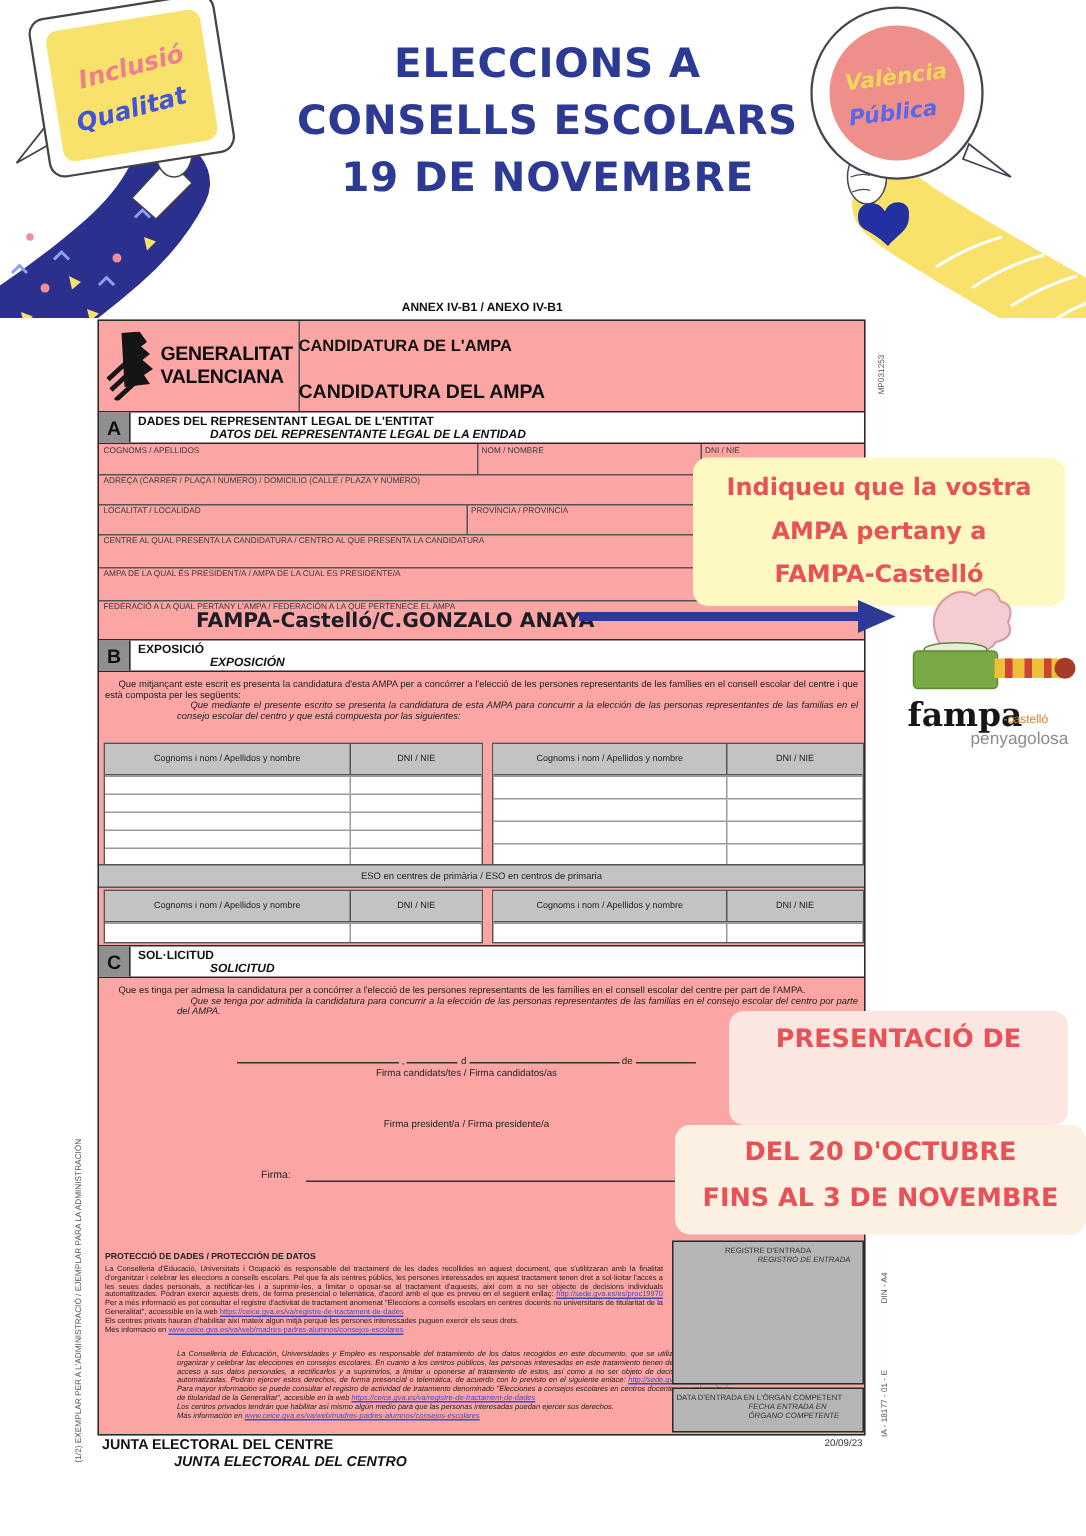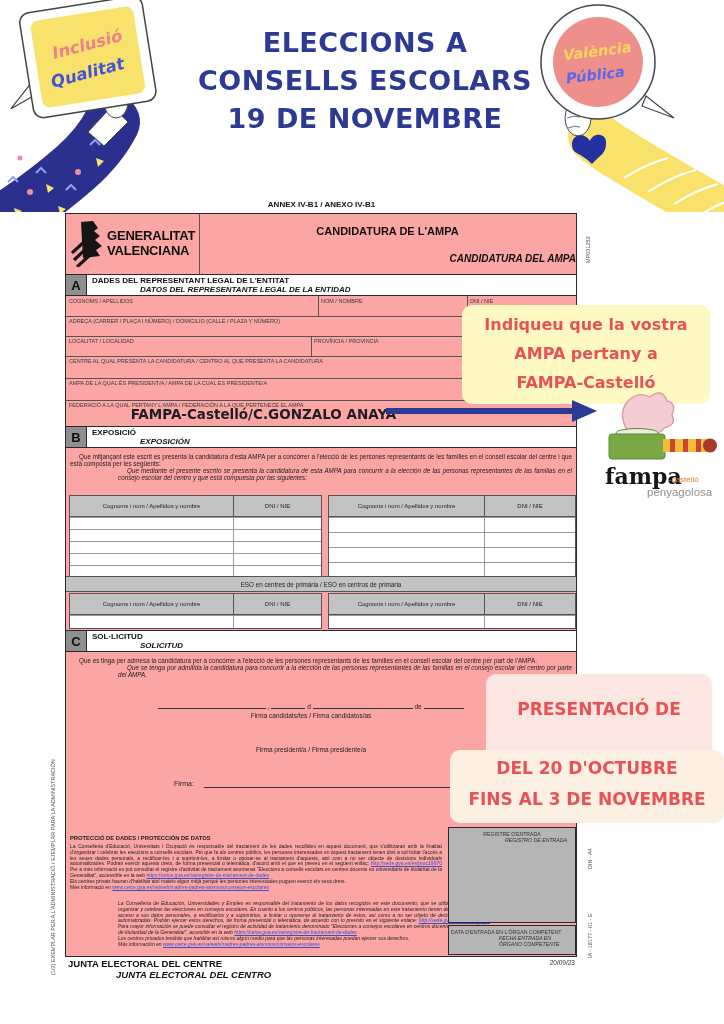--- a/index.html
+++ b/index.html
@@ -129,22 +129,22 @@
       <g stroke="#151515" stroke-width="3.2">
         <path d="M1 32 L14 20"></path>
           <path d="M3 39 L17 26"></path>
           <path d="M6 46 L20 33"></path>
       </g>
     </svg>
     <div class="abs" style="left:41px;top:15px;font-size:13px;font-weight:bold;line-height:14.5px;color:#0d0d0d;letter-spacing:-0.2px">
       <div>GENERALITAT</div>
       <div>VALENCIANA</div>
     </div>
-    <div class="abs" style="left:133px;top:11px;width:377px;text-align:center;font-size:11px;font-weight:bold;color:#111">CANDIDATURA DE L'AMPA</div>
-    <div class="abs" style="left:133px;top:39px;width:377px;text-align:right;font-size:10px;font-weight:bold;font-style:italic;color:#111">CANDIDATURA DEL AMPA</div>
+    <div class="abs" style="left:133px;top:11px;width:377px;font-size:11px;font-weight:bold;color:#111">CANDIDATURA DE L'AMPA</div>
+    <div class="abs" style="left:133px;top:39px;width:377px;text-align:left;font-size:13px;font-weight:bold;color:#111">CANDIDATURA DEL AMPA</div>
 
     <div class="secbar" style="top:60px">
       <div class="secletter">A</div>
       <div class="sectitles">
         <div>DADES DEL REPRESENTANT LEGAL DE L'ENTITAT</div>
         <div class="it">DATOS DEL REPRESENTANTE LEGAL DE LA ENTIDAD</div>
       </div>
     </div>
 
     <div class="hline" style="top:102px"></div>
@@ -296,21 +296,21 @@
       <rect x="73" y="51" width="5" height="13" fill="#cc4433"></rect>
       <rect x="86" y="51" width="5" height="13" fill="#cc4433"></rect>
       <rect x="99" y="51" width="5" height="13" fill="#cc4433"></rect>
       <circle cx="113" cy="57.5" r="7" fill="#a73a28"></circle>
     </g>
     <text x="8" y="96" font-family="DejaVu Serif,serif" font-size="22" font-weight="bold" fill="#161616">fampa</text>
     <text x="72" y="94" font-family="Liberation Sans,sans-serif" font-size="8" fill="#e2802d">-castelló</text>
     <text x="50" y="108" font-family="Liberation Sans,sans-serif" font-size="11.5" fill="#8d8d8d">penyagolosa</text>
   </svg>
 
-  <div class="note" style="left:486px;top:674px;width:226px;height:72px;background:#fbe6e2;font-size:17px;line-height:31px;padding-top:20px">
+  <div class="note" style="left:486px;top:674px;width:226px;height:72px;background:#fbe6e2;font-size:17px;line-height:31px;padding-top:4px">
     <div>PRESENTACIÓ DE</div>
   </div>
 
   <div class="note" style="left:450px;top:750px;width:274px;height:70px;background:#fcf0e2;font-size:17px;line-height:31px;padding-top:3px">
     <div>DEL 20 D'OCTUBRE</div>
     <div>FINS AL 3 DE NOVEMBRE</div>
   </div>
 
 </div>
 

